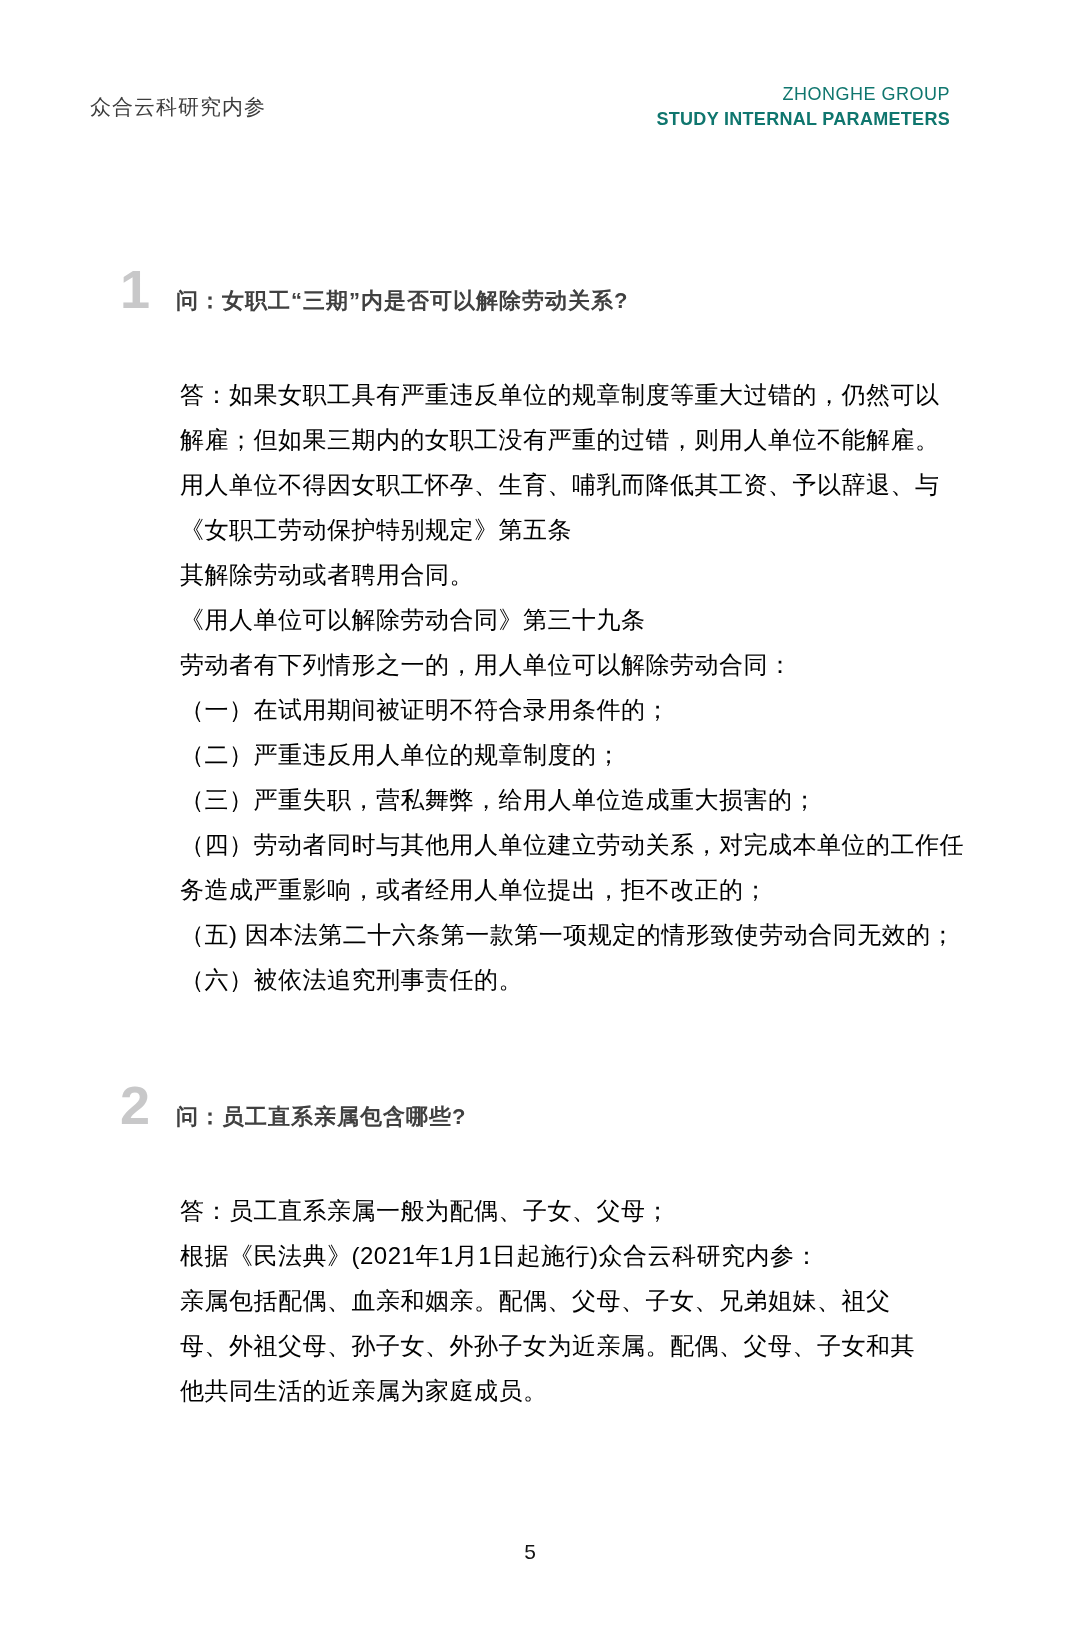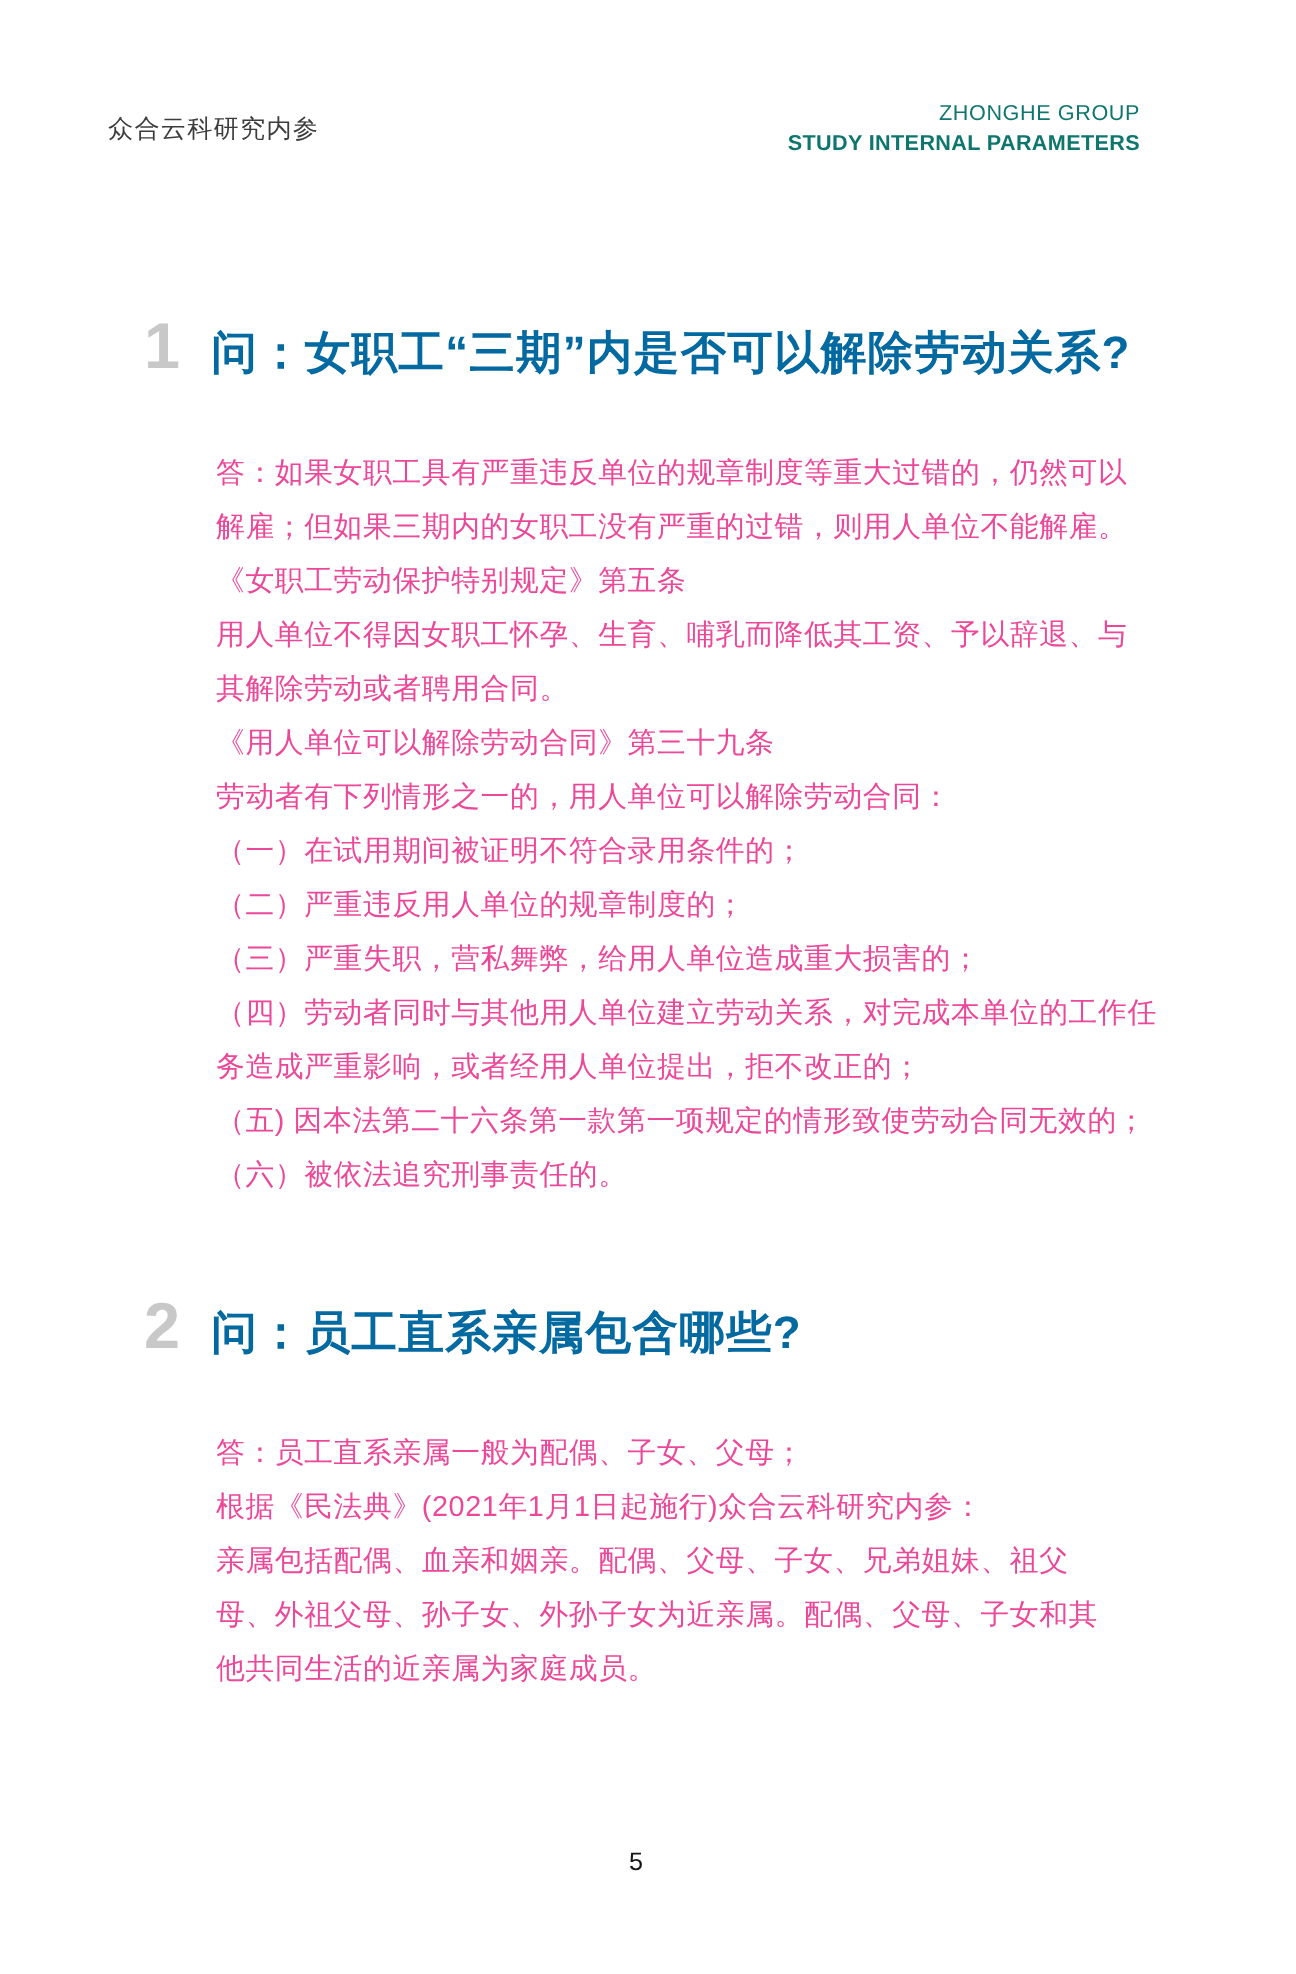--- a/index.html
+++ b/index.html
@@ -58,40 +58,40 @@
   }
   .qa-number {
     font-size: 54px;
     font-weight: 700;
     color: #c8c8c9;
     min-width: 42px;
     margin-right: 14px;
     line-height: 1;
   }
   .qa-question {
-    font-size: 38px;
+    font-size: 22px;
     font-weight: 700;
-    color: #0369a1;
+    color: #404040;
     letter-spacing: 1px;
     white-space: nowrap;
   }
   .heading-1 { top: 262px; }
   .heading-2 { top: 1078px; }
 
   .qa-body {
     position: absolute;
     left: 180px;
     width: 760px;
   }
   .body-1 { top: 372px; }
   .body-2 { top: 1188px; }
   .body-line {
     font-size: 24px;
     line-height: 45px;
-    color: #ec4899;
+    color: #000000;
     letter-spacing: 0.5px;
     white-space: nowrap;
   }
 
   
   .footer {
     position: absolute;
     top: 1540px;
     left: 0;
     width: 1060px;
@@ -116,22 +116,22 @@
   </div>
 
   <div class="qa-heading heading-1">
     <div class="qa-number">1</div>
     <div class="qa-question">问：女职工“三期”内是否可以解除劳动关系?</div>
   </div>
 
   <div class="qa-body body-1">
     <div class="body-line">答：如果女职工具有严重违反单位的规章制度等重大过错的，仍然可以</div>
     <div class="body-line">解雇；但如果三期内的女职工没有严重的过错，则用人单位不能解雇。</div>
+    <div class="body-line">用人单位不得因女职工怀孕、生育、哺乳而降低其工资、予以辞退、与</div>
     <div class="body-line">《女职工劳动保护特别规定》第五条</div>
-    <div class="body-line">用人单位不得因女职工怀孕、生育、哺乳而降低其工资、予以辞退、与</div>
     <div class="body-line">其解除劳动或者聘用合同。</div>
     <div class="body-line">《用人单位可以解除劳动合同》第三十九条</div>
     <div class="body-line">劳动者有下列情形之一的，用人单位可以解除劳动合同：</div>
     <div class="body-line">（一）在试用期间被证明不符合录用条件的；</div>
     <div class="body-line">（二）严重违反用人单位的规章制度的；</div>
     <div class="body-line">（三）严重失职，营私舞弊，给用人单位造成重大损害的；</div>
     <div class="body-line">（四）劳动者同时与其他用人单位建立劳动关系，对完成本单位的工作任</div>
     <div class="body-line">务造成严重影响，或者经用人单位提出，拒不改正的；</div>
     <div class="body-line">（五) 因本法第二十六条第一款第一项规定的情形致使劳动合同无效的；</div>
     <div class="body-line">（六）被依法追究刑事责任的。</div>

